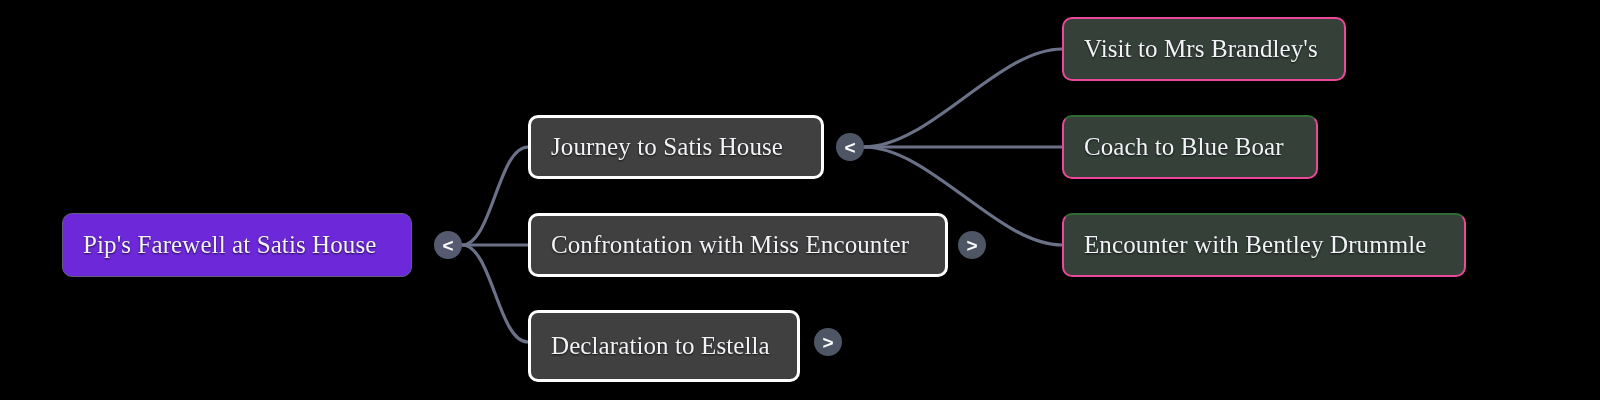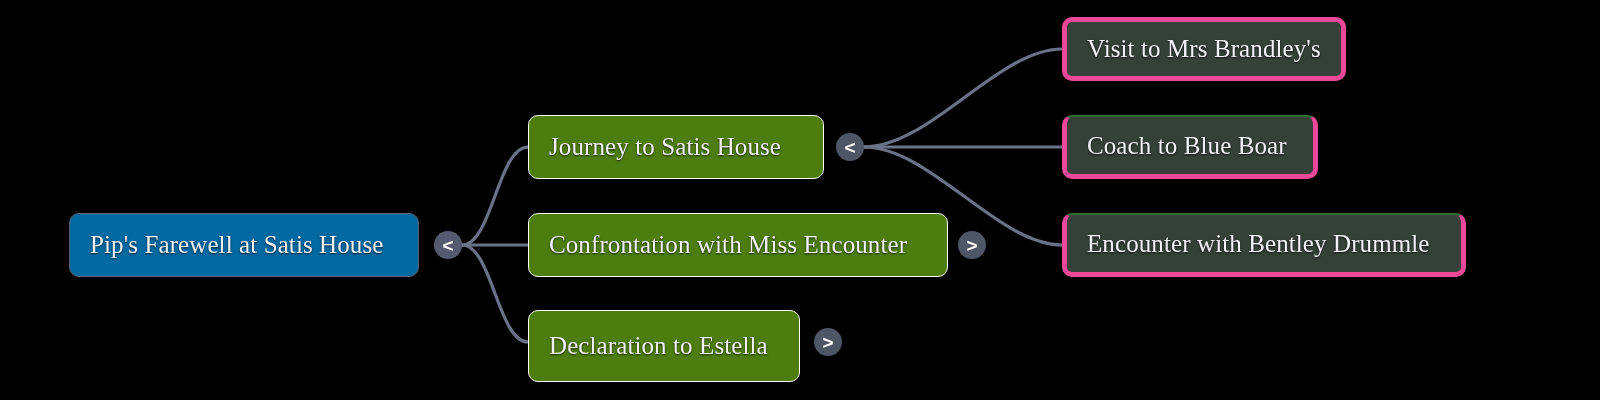--- a/index.html
+++ b/index.html
@@ -33,31 +33,30 @@
     color: #f2f3f7;
     font-size: 25px;
     line-height: 1.1;
     letter-spacing: 0.1px;
     padding: 0 20px;
     text-shadow: 0 1px 2px rgba(0,0,0,0.75);
     white-space: nowrap;
     z-index: 2;
   }
   .node-root {
-    background: #0369a1;
+    background: #6d28d9;
     border: 1px solid #5d6078;
-    margin-left: 7px;
   }
   .node-l2 {
-    background: #4d7c0f;
-    border: 1px solid #ffffff;
+    background: #404040;
+    border: 3px solid #ffffff;
   }
   .node-l3 {
     background: #354039;
-    border: 5px solid #ec4899;
+    border: 2px solid #ec4899;
   }
   .node-l3.has-accent {
     border-top: 2px solid #2f6b33;
   }
   .toggle {
     position: absolute;
     width: 28px;
     height: 28px;
     border-radius: 50%;
     background: #555a70;

